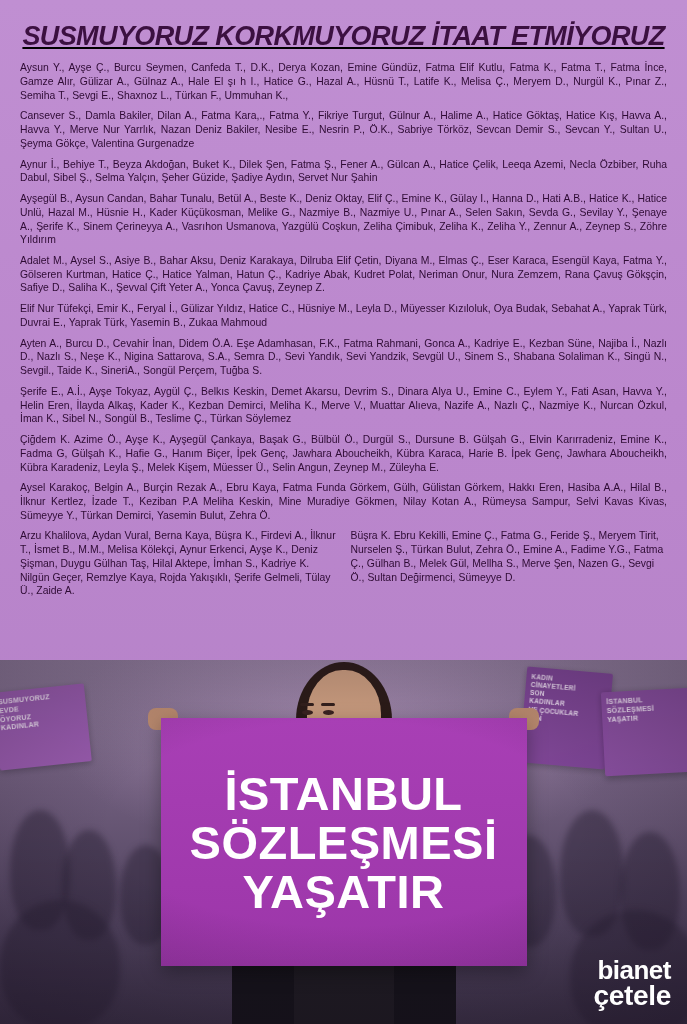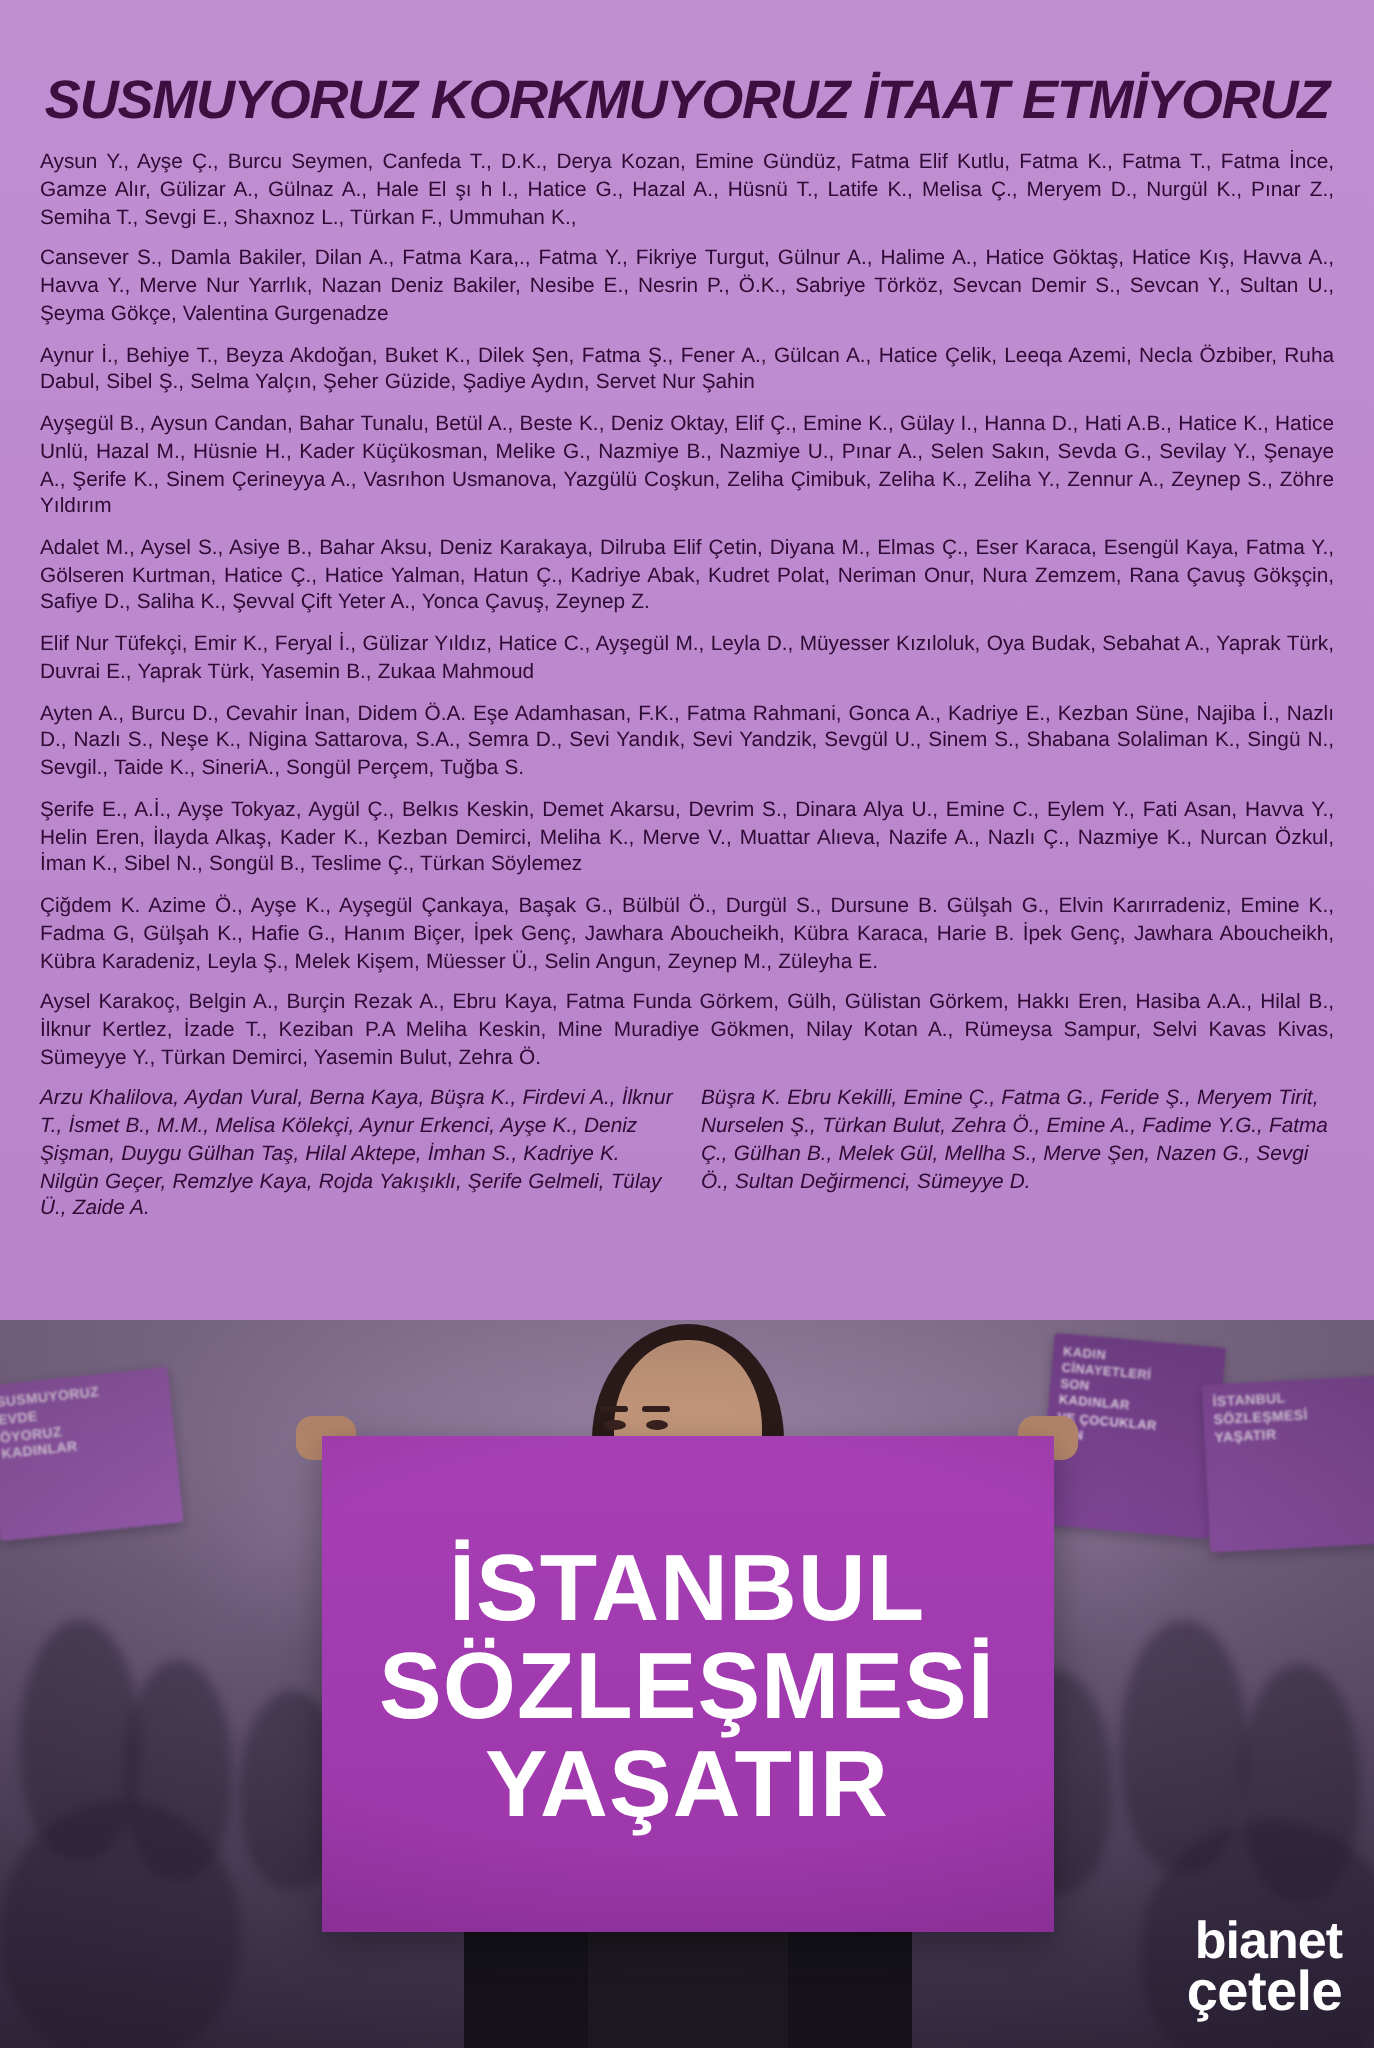--- a/index.html
+++ b/index.html
@@ -17,21 +17,22 @@
     background: linear-gradient(180deg, #c08fd2 0%, #bb87cd 40%, #b37fc6 100%);
   }
 
   
   .poster {
     position: absolute;
     inset: 0;
     padding: 0;
   }
   .headline {
-    padding: 36px 20px 0 20px;
+    padding: 22px 20px 0 20px;
+    text-decoration: underline;
   }
   .headline-line {
     font-weight: bold;
     font-style: italic;
     color: #3b1040;
     letter-spacing: -0.6px;
     line-height: 1.08;
     text-align: center;
     white-space: nowrap;
   }
@@ -46,21 +47,20 @@
   .name-para {
     font-size: 10.4px;
     line-height: 1.32;
     text-align: justify;
     margin: 0 0 7px 0;
     word-spacing: 0.2px;
   }
   .two-col {
     display: flex;
     gap: 14px;
-    font-style: italic;
   }
   .two-col .col { flex: 1 1 0; }
   .two-col .name-para { text-align: left; }
 
   
   .photo {
     position: absolute;
     left: 0;
     right: 0;
     top: 660px;
@@ -285,21 +285,21 @@
   <div class="headline">
     <div class="headline-line l1">SUSMUYORUZ KORKMUYORUZ İTAAT ETMİYORUZ</div>
   </div>
 
   <div class="names">
     <p class="name-para">Aysun Y., Ayşe Ç., Burcu Seymen, Canfeda T., D.K., Derya Kozan, Emine Gündüz, Fatma Elif Kutlu, Fatma K., Fatma T., Fatma İnce, Gamze Alır, Gülizar A., Gülnaz A., Hale El şı h I., Hatice G., Hazal A., Hüsnü T., Latife K., Melisa Ç., Meryem D., Nurgül K., Pınar Z., Semiha T., Sevgi E., Shaxnoz L., Türkan F., Ummuhan K.,</p>
     <p class="name-para">Cansever S., Damla Bakiler, Dilan A., Fatma Kara,., Fatma Y., Fikriye Turgut, Gülnur A., Halime A., Hatice Göktaş, Hatice Kış, Havva A., Havva Y., Merve Nur Yarrlık, Nazan Deniz Bakiler, Nesibe E., Nesrin P., Ö.K., Sabriye Törköz, Sevcan Demir S., Sevcan Y., Sultan U., Şeyma Gökçe, Valentina Gurgenadze</p>
     <p class="name-para">Aynur İ., Behiye T., Beyza Akdoğan, Buket K., Dilek Şen, Fatma Ş., Fener A., Gülcan A., Hatice Çelik, Leeqa Azemi, Necla Özbiber, Ruha Dabul, Sibel Ş., Selma Yalçın, Şeher Güzide, Şadiye Aydın, Servet Nur Şahin</p>
     <p class="name-para">Ayşegül B., Aysun Candan, Bahar Tunalu, Betül A., Beste K., Deniz Oktay, Elif Ç., Emine K., Gülay I., Hanna D., Hati A.B., Hatice K., Hatice Unlü, Hazal M., Hüsnie H., Kader Küçükosman, Melike G., Nazmiye B., Nazmiye U., Pınar A., Selen Sakın, Sevda G., Sevilay Y., Şenaye A., Şerife K., Sinem Çerineyya A., Vasrıhon Usmanova, Yazgülü Coşkun, Zeliha Çimibuk, Zeliha K., Zeliha Y., Zennur A., Zeynep S., Zöhre Yıldırım</p>
     <p class="name-para">Adalet M., Aysel S., Asiye B., Bahar Aksu, Deniz Karakaya, Dilruba Elif Çetin, Diyana M., Elmas Ç., Eser Karaca, Esengül Kaya, Fatma Y., Gölseren Kurtman, Hatice Ç., Hatice Yalman, Hatun Ç., Kadriye Abak, Kudret Polat, Neriman Onur, Nura Zemzem, Rana Çavuş Gökşçin, Safiye D., Saliha K., Şevval Çift Yeter A., Yonca Çavuş, Zeynep Z.</p>
-    <p class="name-para">Elif Nur Tüfekçi, Emir K., Feryal İ., Gülizar Yıldız, Hatice C., Ayşegül M., Leyla D., Müyesser Kızıloluk, Oya Budak, Sebahat A., Yaprak Türk, Duvrai E., Yaprak Türk, Yasemin B., Zukaa Mahmoud</p>
+    <p class="name-para">Elif Nur Tüfekçi, Emir K., Feryal İ., Gülizar Yıldız, Hatice C., Hüsniye M., Leyla D., Müyesser Kızıloluk, Oya Budak, Sebahat A., Yaprak Türk, Duvrai E., Yaprak Türk, Yasemin B., Zukaa Mahmoud</p>
     <p class="name-para">Ayten A., Burcu D., Cevahir İnan, Didem Ö.A. Eşe Adamhasan, F.K., Fatma Rahmani, Gonca A., Kadriye E., Kezban Süne, Najiba İ., Nazlı D., Nazlı S., Neşe K., Nigina Sattarova, S.A., Semra D., Sevi Yandık, Sevi Yandzik, Sevgül U., Sinem S., Shabana Solaliman K., Singü N., Sevgil., Taide K., SineriA., Songül Perçem, Tuğba S.</p>
     <p class="name-para">Şerife E., A.İ., Ayşe Tokyaz, Aygül Ç., Belkıs Keskin, Demet Akarsu, Devrim S., Dinara Alya U., Emine C., Eylem Y., Fati Asan, Havva Y., Helin Eren, İlayda Alkaş, Kader K., Kezban Demirci, Meliha K., Merve V., Muattar Alıeva, Nazife A., Nazlı Ç., Nazmiye K., Nurcan Özkul, İman K., Sibel N., Songül B., Teslime Ç., Türkan Söylemez</p>
     <p class="name-para">Çiğdem K. Azime Ö., Ayşe K., Ayşegül Çankaya, Başak G., Bülbül Ö., Durgül S., Dursune B. Gülşah G., Elvin Karırradeniz, Emine K., Fadma G, Gülşah K., Hafie G., Hanım Biçer, İpek Genç, Jawhara Aboucheikh, Kübra Karaca, Harie B. İpek Genç, Jawhara Aboucheikh, Kübra Karadeniz, Leyla Ş., Melek Kişem, Müesser Ü., Selin Angun, Zeynep M., Züleyha E.</p>
     <p class="name-para">Aysel Karakoç, Belgin A., Burçin Rezak A., Ebru Kaya, Fatma Funda Görkem, Gülh, Gülistan Görkem, Hakkı Eren, Hasiba A.A., Hilal B., İlknur Kertlez, İzade T., Keziban P.A Meliha Keskin, Mine Muradiye Gökmen, Nilay Kotan A., Rümeysa Sampur, Selvi Kavas Kivas, Sümeyye Y., Türkan Demirci, Yasemin Bulut, Zehra Ö.</p>
 
     <div class="two-col">
       <div class="col">
         <p class="name-para">Arzu Khalilova, Aydan Vural, Berna Kaya, Büşra K., Firdevi A., İlknur T., İsmet B., M.M., Melisa Kölekçi, Aynur Erkenci, Ayşe K., Deniz Şişman, Duygu Gülhan Taş, Hilal Aktepe, İmhan S., Kadriye K. Nilgün Geçer, Remzlye Kaya, Rojda Yakışıklı, Şerife Gelmeli, Tülay Ü., Zaide A.</p>
       </div>
       <div class="col">

